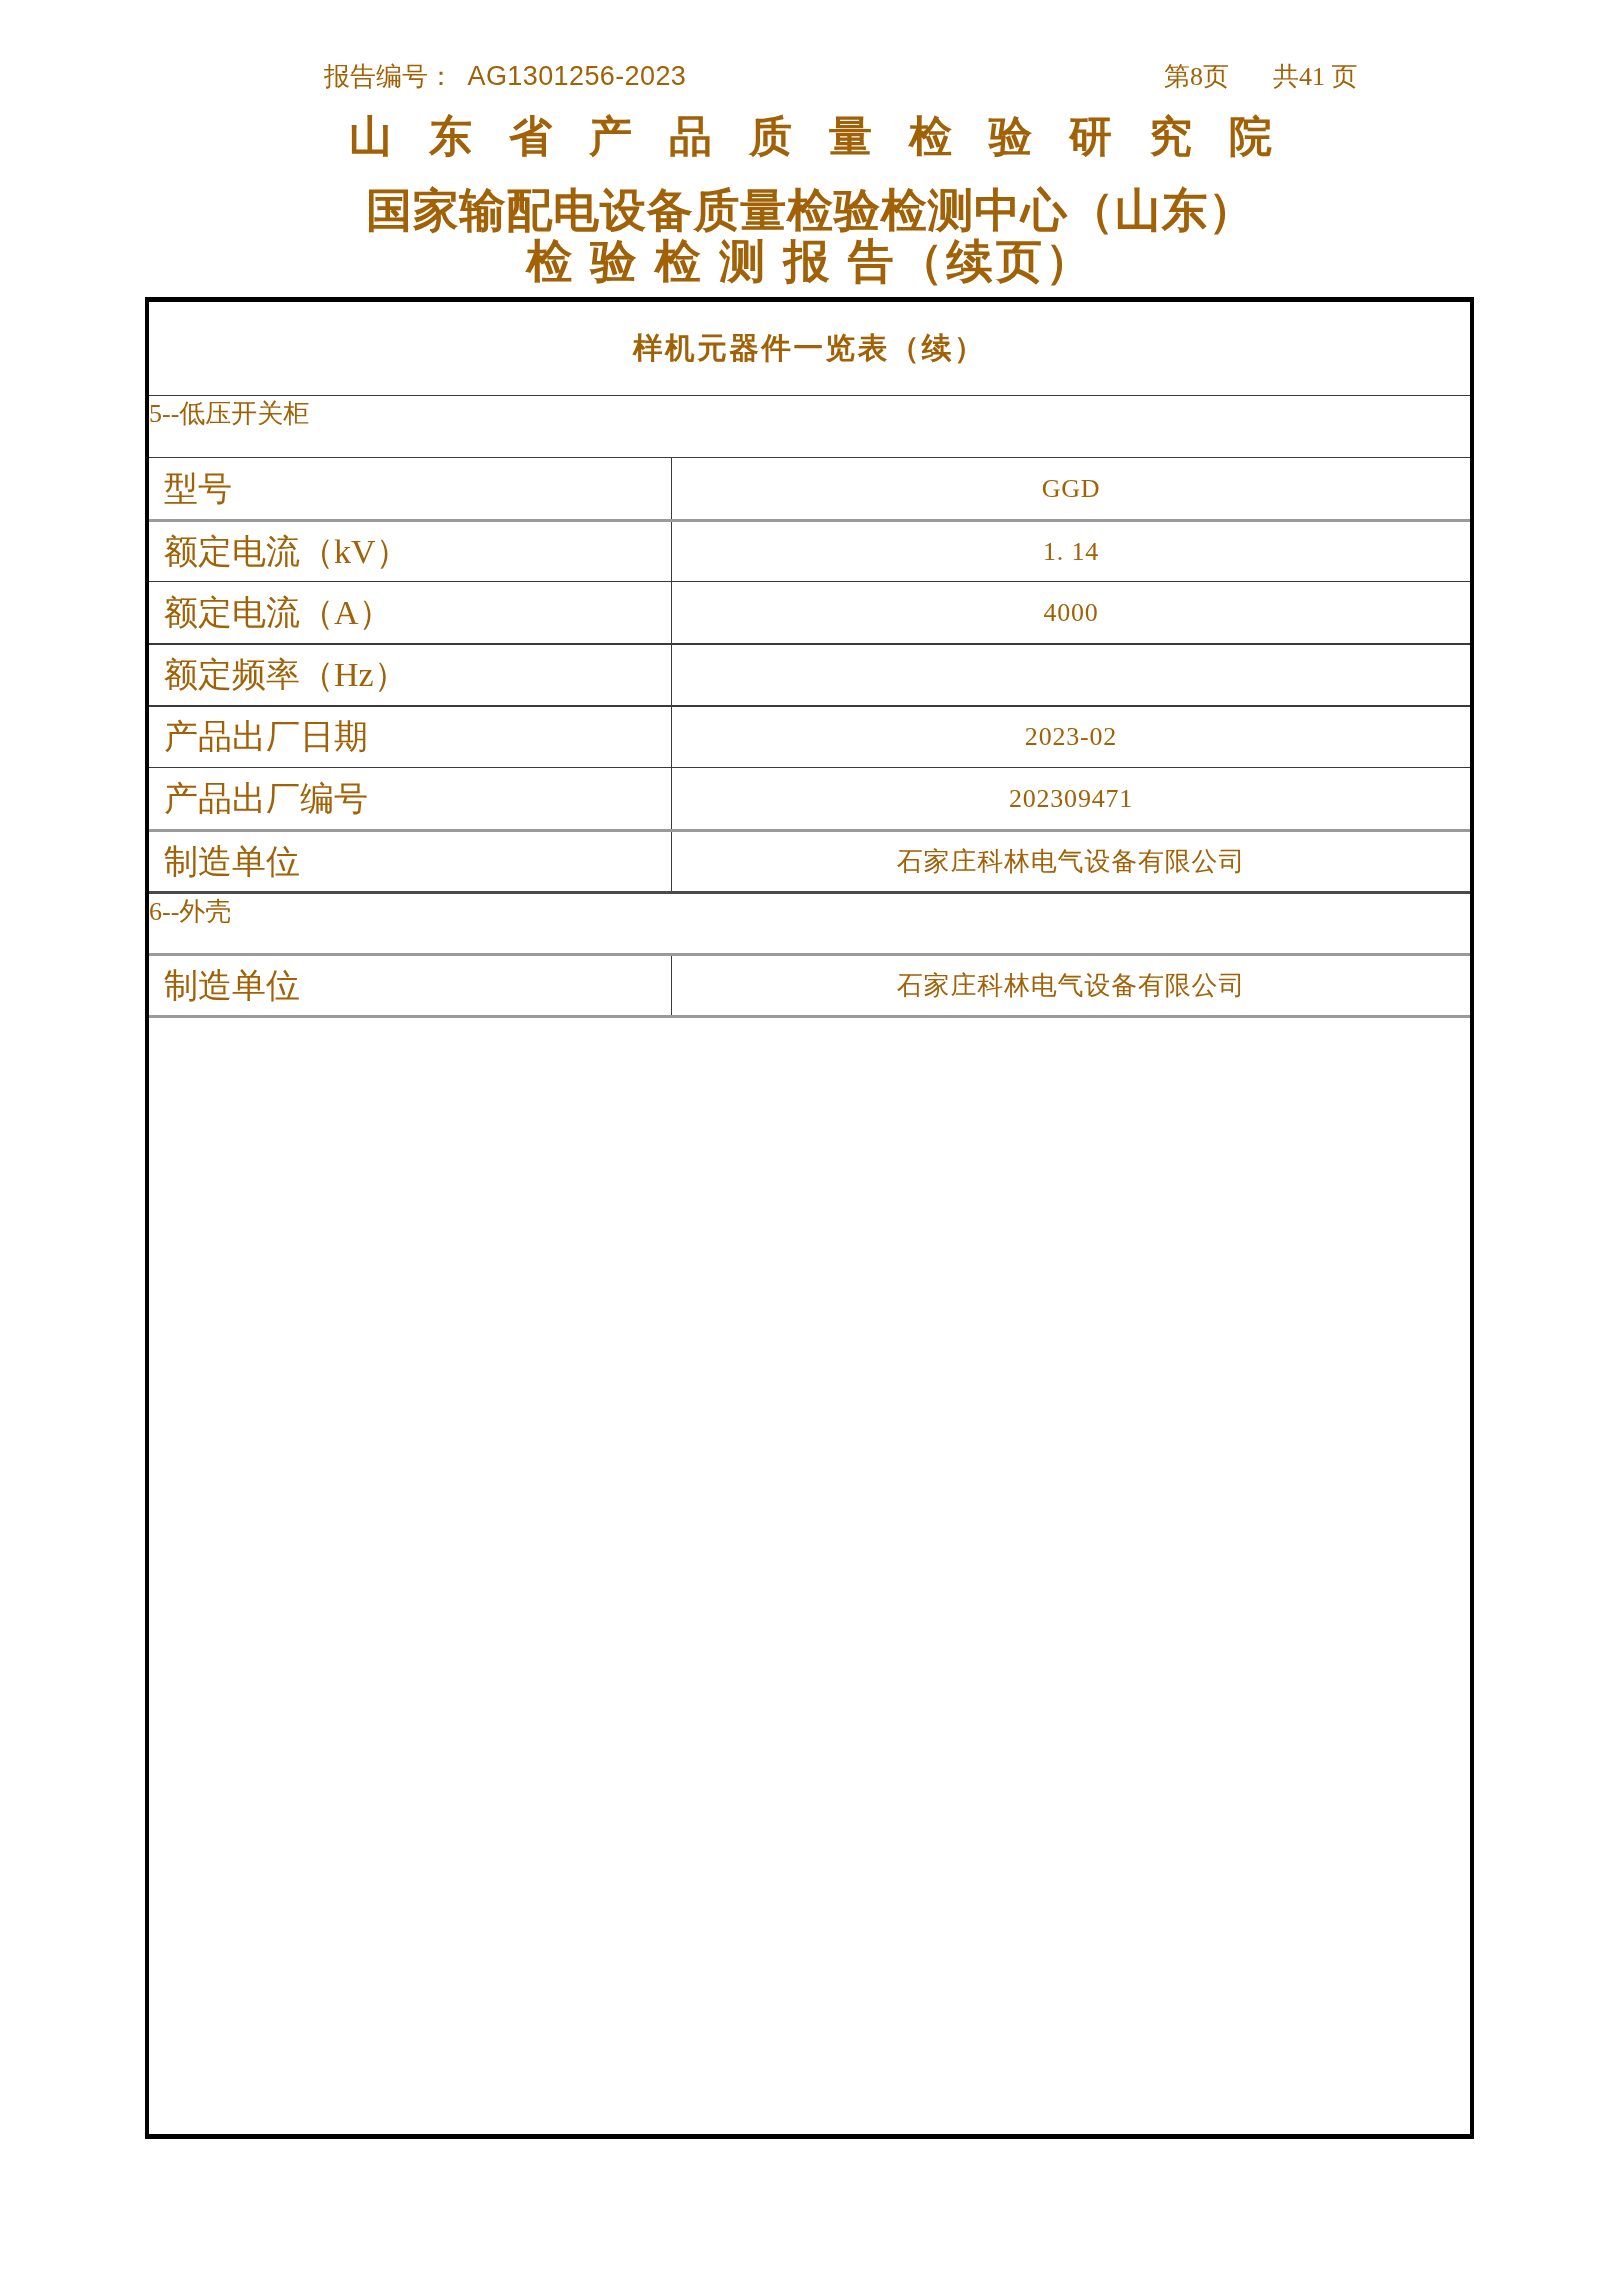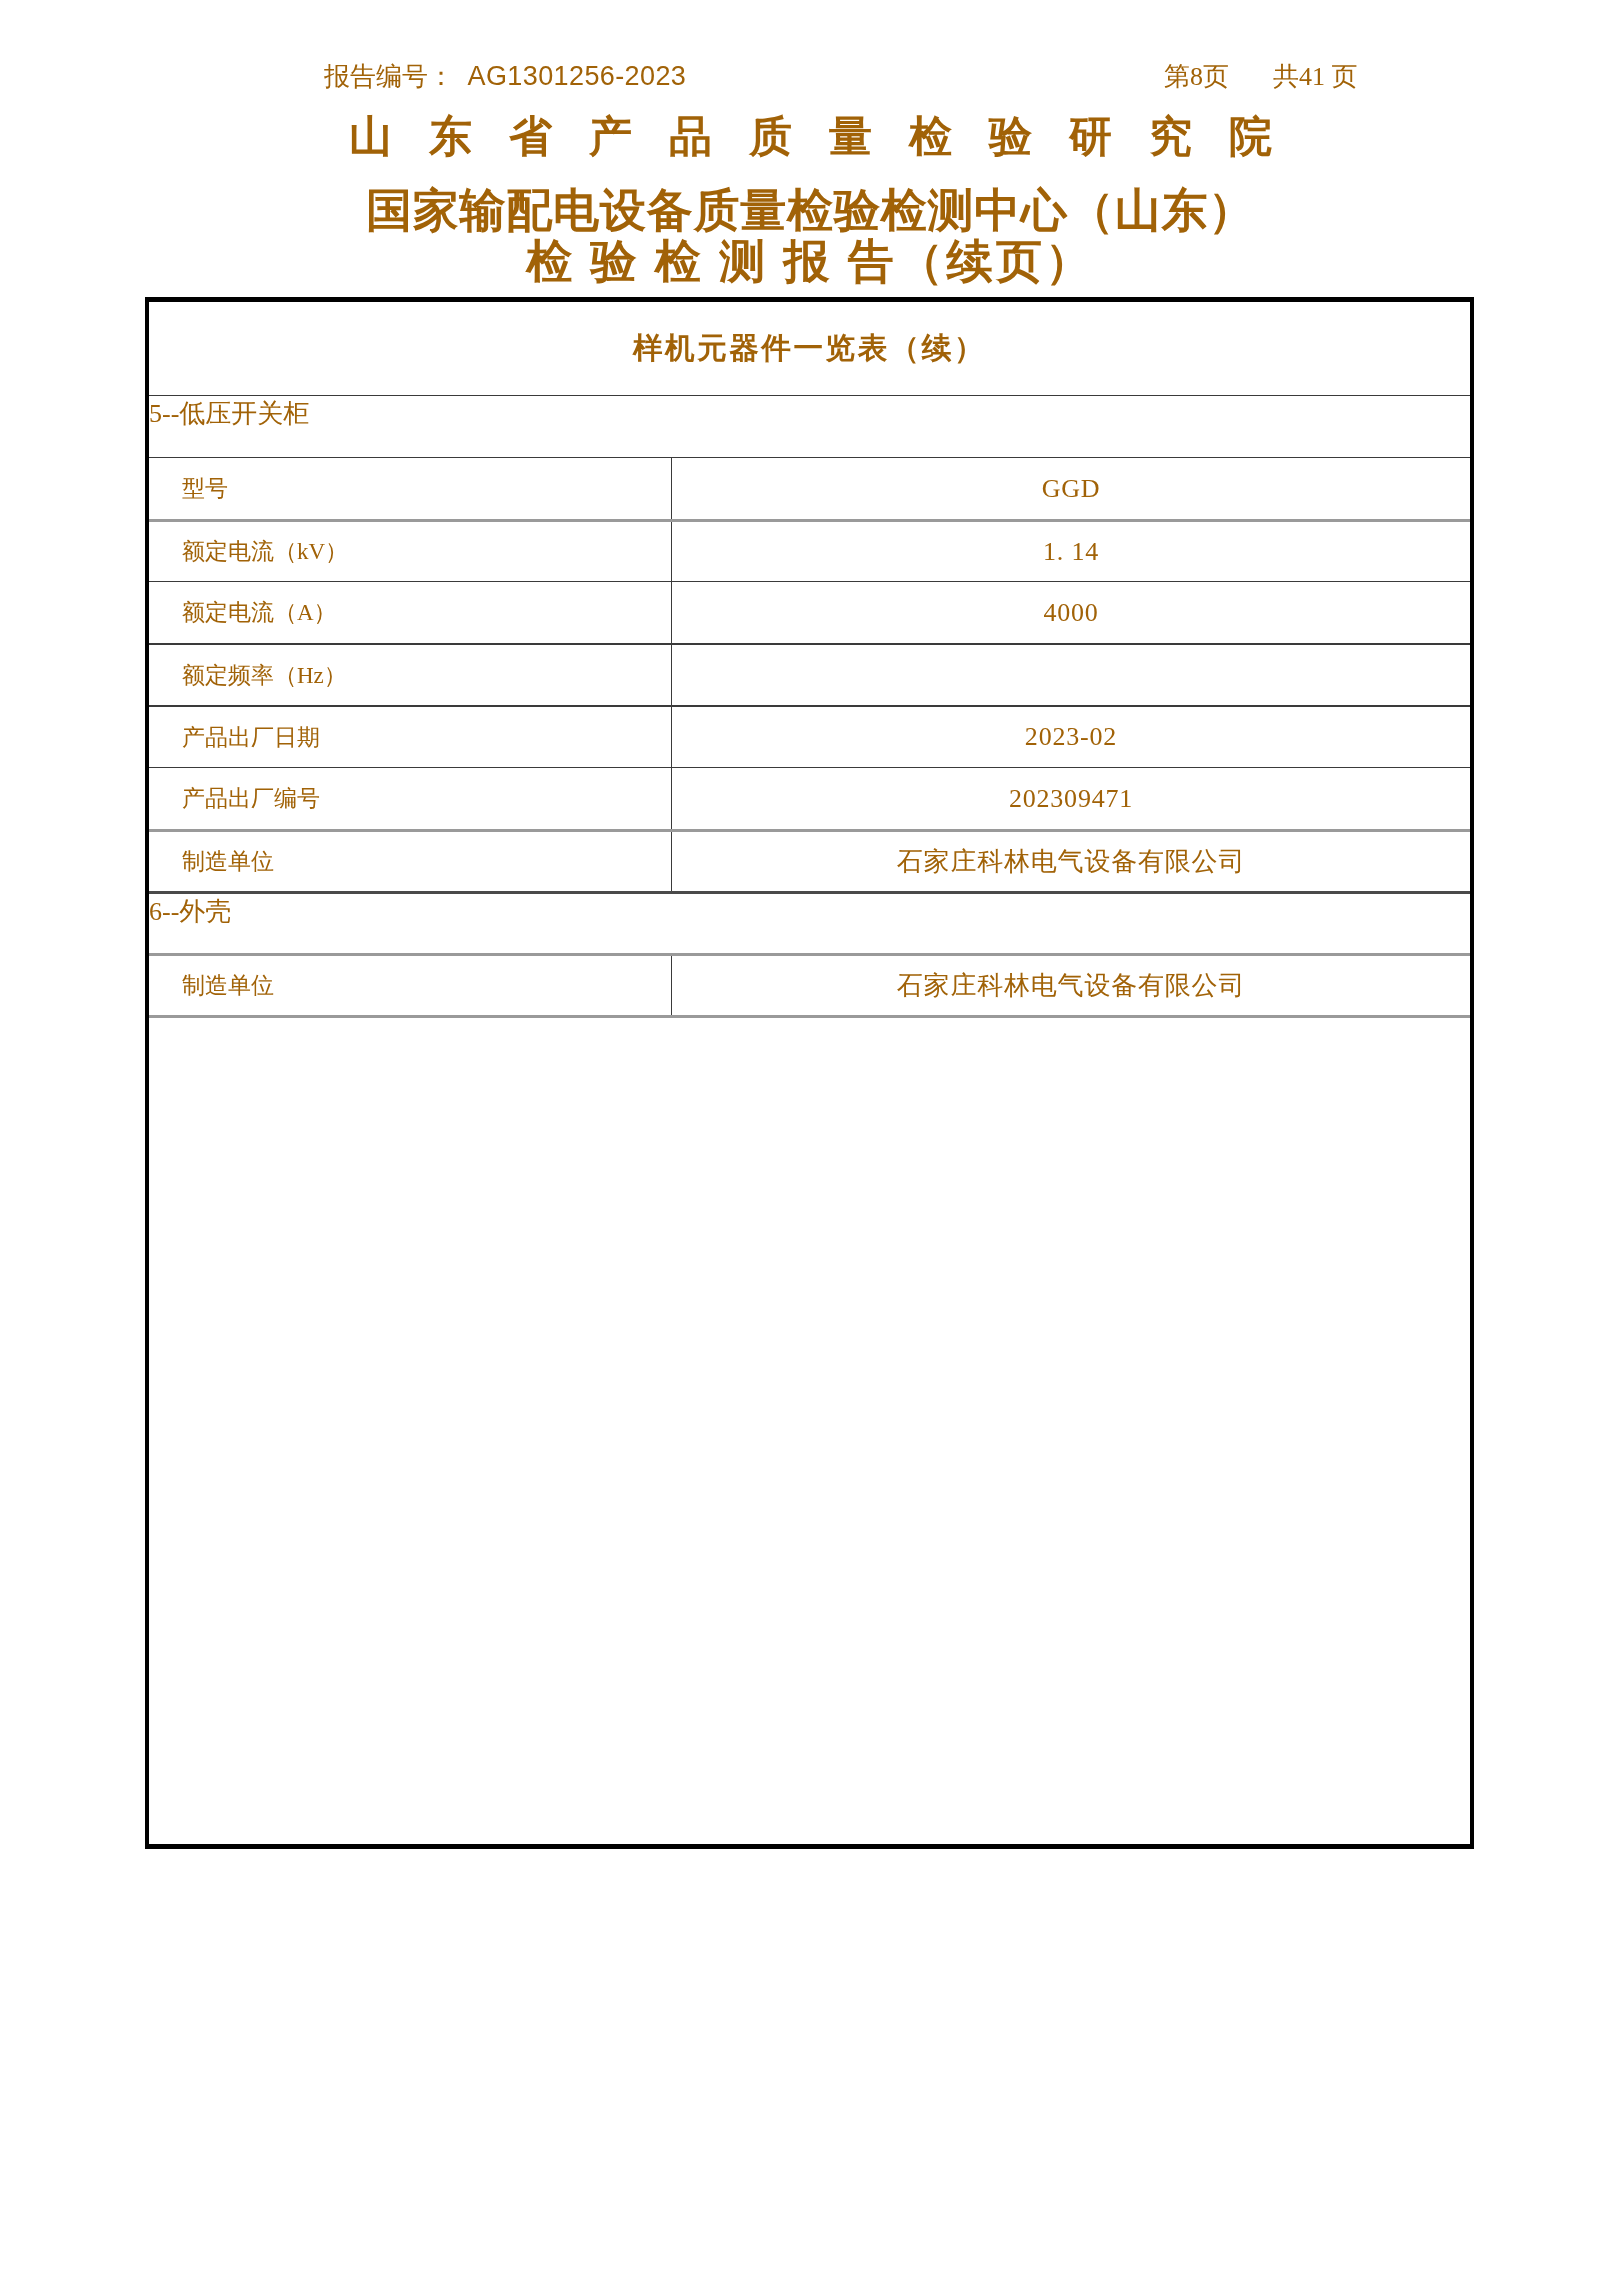--- a/index.html
+++ b/index.html
@@ -40,41 +40,41 @@
   .title3 {
     position: absolute; top: 231px; left: 0; width: 100%;
     text-align: center; font-size: 46px; font-weight: bold;
     letter-spacing: 3.4px; white-space: nowrap;
   }
 
   
   .report-table {
     position: absolute;
     left: 145px; top: 297px;
-    width: 1329px; height: 1552px;
+    width: 1329px; height: 1842px;
     border: 4.2px solid #000000;
     border-top-width: 5.9px;
     border-bottom-width: 5px;
     background: #ffffff;
     display: flex;
     flex-direction: column;
   }
   .t-title {
     height: 93px; flex: none;
     display: flex; align-items: center; justify-content: center;
     font-size: 29.6px; font-weight: bold; letter-spacing: 2.5px;
   }
   .t-row { flex: none; display: flex; border-top: 1.7px solid #3a3a3a; }
   .t-row.section { height: 62px; align-items: flex-start; font-size: 26px; }
   .t-row.two { height: 62px; }
   .cell-label {
     width: 523px; flex: none;
     border-right: 1.7px solid #3a3a3a;
     display: flex; align-items: center;
-    padding-left: 33px; font-size: 23px;
+    padding-left: 15px; font-size: 34px;
   }
   .cell-value {
     flex: 1 1 auto;
     display: flex; align-items: center; justify-content: center;
     font-size: 26px; letter-spacing: 0.8px;
   }
   
   .bt-gray4 { border-top: 3.4px solid #9a9a9a; }
   .bt-dark3 { border-top: 2.5px solid #3a3a3a; }
   .bt-dark4 { border-top: 3.4px solid #4a4a4a; }

